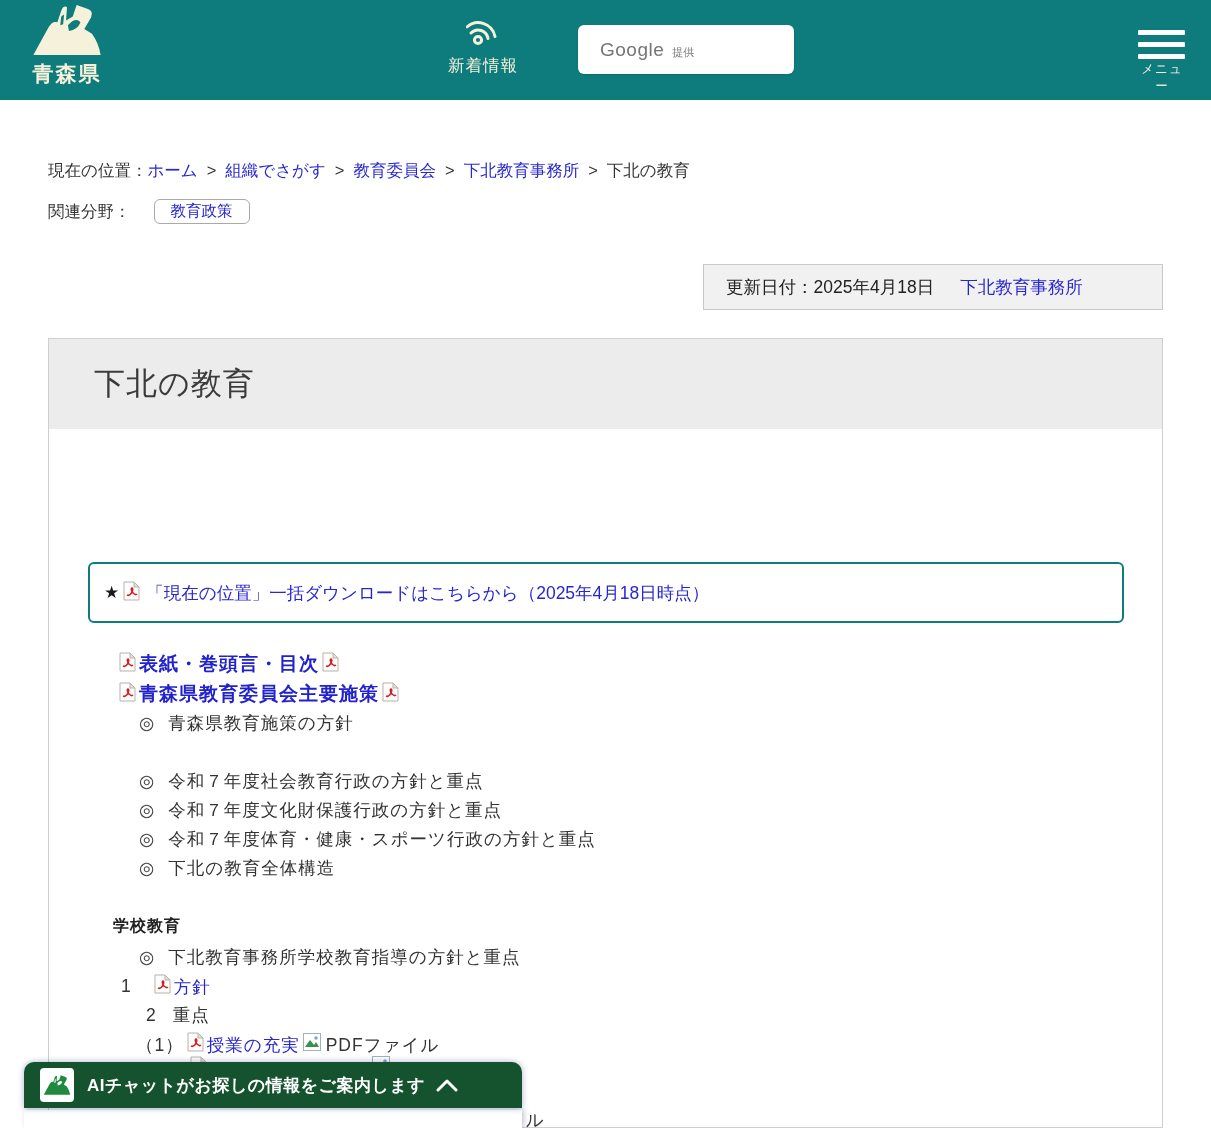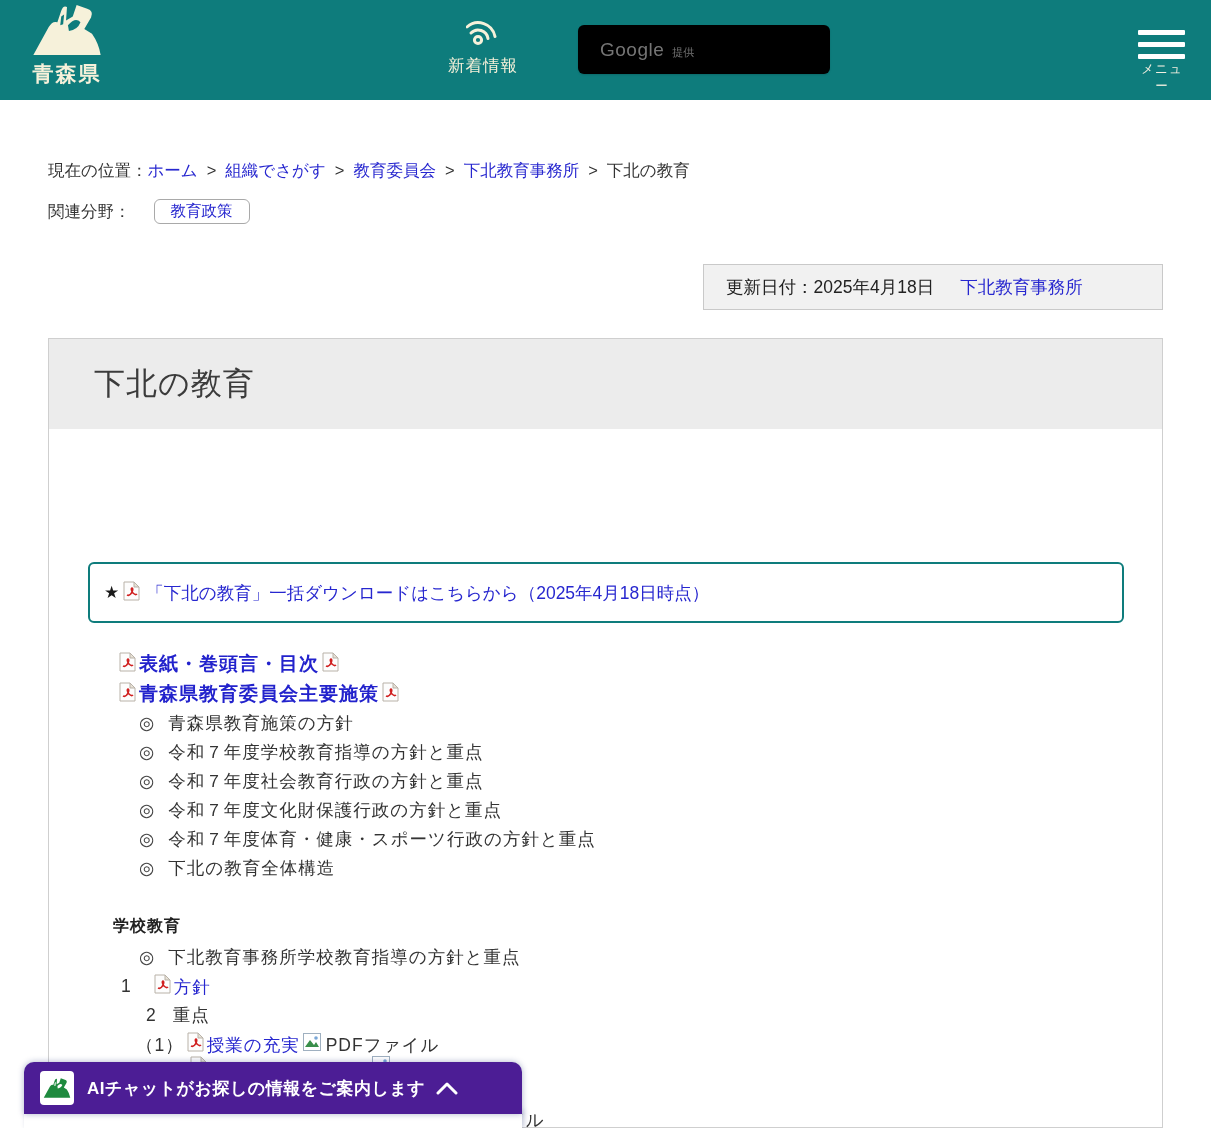--- a/index.html
+++ b/index.html
@@ -6,21 +6,21 @@
   body { font-family:"Liberation Sans","DejaVu Sans",sans-serif; background:#fff; }
   #page { position:relative; width:1211px; height:1128px; overflow:hidden; background:#fff; }
   .abs { position:absolute; }
 
   
   .hdr { position:absolute; left:0; top:0; width:1211px; height:100px; background:#0e7c7c; }
   .logo-wrap { position:absolute; left:28px; top:5px; width:78px; text-align:center; cursor:pointer; }
   .logo-label { color:#f6f1da; font-size:21px; font-weight:bold; letter-spacing:2px; margin-top:1px; }
   .news-wrap { position:absolute; left:436px; top:16px; width:94px; text-align:center; cursor:pointer; }
   .news-label { color:#f6f1da; font-size:16.5px; margin-top:5px; letter-spacing:1px; }
-  .search-box { position:absolute; left:578px; top:25px; width:252px; height:49px; background:#000000;
+  .search-box { position:absolute; left:578px; top:25px; width:216px; height:49px; background:#ffffff;
     border-radius:6px; display:flex; align-items:center; padding-left:22px; cursor:text;
     box-shadow:0 1px 2px rgba(0,0,0,.15); }
   .g-brand { color:#757575; font-size:19px; font-weight:500; letter-spacing:.5px; }
   .g-provided { color:#757575; font-size:11px; margin-left:8px; margin-top:6px; }
   .menu-btn { position:absolute; left:1138px; top:30px; width:48px; text-align:center; cursor:pointer; }
   .menu-bar { width:47px; height:5px; background:#fff; margin-bottom:7px; border-radius:1px; }
   .menu-label { color:#f3efe0; font-size:12.5px; letter-spacing:1px; margin-top:2px; }
 
   
   .breadcrumb { position:absolute; left:48px; top:160px; font-size:16.5px; color:#333; }
@@ -53,21 +53,21 @@
   .pol-bullet { margin-right:13px; color:#444; }
   .school-h { position:absolute; left:113px; font-size:16px; font-weight:bold; color:#222; letter-spacing:1px; }
   .num-row { position:absolute; font-size:17.5px; color:#333; display:flex; align-items:center; letter-spacing:1px; }
   .num-row a.lnk { font-size:17.5px;text-align:right; }
   .icon-gap { margin:0 3px; }
   .alt-txt { font-size:17.5px; color:#333; margin-left:2px; }
 
   
   .chat-panel { position:absolute; left:24px; top:1110px; width:498px; height:18px; background:#fff;
     box-shadow:2px 0 5px rgba(20,36,105,.25); z-index:50; }
-  .chat-bar { position:absolute; left:24px; top:1062px; width:498px; height:52px; background:#4c1d95;
+  .chat-bar { position:absolute; left:24px; top:1062px; width:498px; height:46px; background:#14532d;
     border-radius:10px 10px 0 0; display:flex; align-items:center; padding:0 16px; z-index:51; cursor:pointer;
     box-shadow:0 0 6px rgba(20,36,105,.35); }
   .chat-logo { width:34px; height:34px; background:#fff; border-radius:4px; display:flex;
     align-items:center; justify-content:center; }
   .chat-label { color:#fff; font-size:17px; font-weight:bold; margin-left:13px; letter-spacing:.5px; }
   .chat-chevron { margin-left:11px; display:flex; align-items:center; }
 
   .frag-txt { position:absolute; left:437px; top:1108px; font-size:17.5px; color:#333; z-index:1; }
   .sliver { z-index:1; }
 </style>
@@ -138,21 +138,21 @@
 
   <div class="dl-box">
     <span class="dl-star">★</span>
     <span>
       <svg width="17" height="20" viewBox="0 0 17 20">
         <path d="M1 1 h10 l5 5 v13 h-15 z" fill="#fdfdfd" stroke="#b9b2a8"></path>
         <path d="M11 1 l5 5 h-5 z" fill="#e8e2d6" stroke="#b9b2a8"></path>
         <path d="M4 14 c2 1 4 -1 5 -3 c1 -2 1 -4 0 -4 c-1 0 -1 3 1 5 c1.5 1.5 3 2 4 1" stroke="#d02020" fill="none" stroke-width="1.6"></path>
       </svg>
     </span>
-    <a class="lnk">「下北の教育」一括ダウンロードはこちらから（2025年4月18日時点）</a>
+    <a class="lnk">「現在の位置」一括ダウンロードはこちらから（2025年4月18日時点）</a>
   </div>
 
   <div class="pdf-row" style="top:681px;">
     <span><svg width="17" height="20" viewBox="0 0 17 20">
           <path d="M1 1 h10 l5 5 v13 h-15 z" fill="#fdfdfd" stroke="#b9b2a8"></path>
           <path d="M11 1 l5 5 h-5 z" fill="#e8e2d6" stroke="#b9b2a8"></path>
           <path d="M4 14 c2 1 4 -1 5 -3 c1 -2 1 -4 0 -4 c-1 0 -1 3 1 5 c1.5 1.5 3 2 4 1" stroke="#d02020" fill="none" stroke-width="1.6"></path>
         </svg></span>
     <a class="bold-lnk">青森県教育委員会主要施策</a>
     <span><svg width="17" height="20" viewBox="0 0 17 20">
@@ -169,21 +169,20 @@
         </svg></span>
     <a class="bold-lnk">表紙・巻頭言・目次</a>
     <span><svg width="17" height="20" viewBox="0 0 17 20">
           <path d="M1 1 h10 l5 5 v13 h-15 z" fill="#fdfdfd" stroke="#b9b2a8"></path>
           <path d="M11 1 l5 5 h-5 z" fill="#e8e2d6" stroke="#b9b2a8"></path>
           <path d="M4 14 c2 1 4 -1 5 -3 c1 -2 1 -4 0 -4 c-1 0 -1 3 1 5 c1.5 1.5 3 2 4 1" stroke="#d02020" fill="none" stroke-width="1.6"></path>
         </svg></span>
   </div>
 
   <div class="pol-item" style="top:711px;"><span class="pol-bullet">◎</span><span>青森県教育施策の方針</span></div>
-  <div class="pol-item" style="top:740px;"><span class="pol-bullet">◎</span><span>令和７年度学校教育指導の方針と重点</span></div>
   <div class="pol-item" style="top:769px;"><span class="pol-bullet">◎</span><span>令和７年度社会教育行政の方針と重点</span></div>
   <div class="pol-item" style="top:798px;"><span class="pol-bullet">◎</span><span>令和７年度文化財保護行政の方針と重点</span></div>
   <div class="pol-item" style="top:827px;"><span class="pol-bullet">◎</span><span>令和７年度体育・健康・スポーツ行政の方針と重点</span></div>
   <div class="pol-item" style="top:856px;"><span class="pol-bullet">◎</span><span>下北の教育全体構造</span></div>
 
   <div class="school-h" style="top:916px;">学校教育</div>
   <div class="pol-item" style="top:945px;"><span class="pol-bullet">◎</span><span>下北教育事務所学校教育指導の方針と重点</span></div>
 
   <div class="num-row" style="left:121px; top:974px;">
     <span>1</span>

